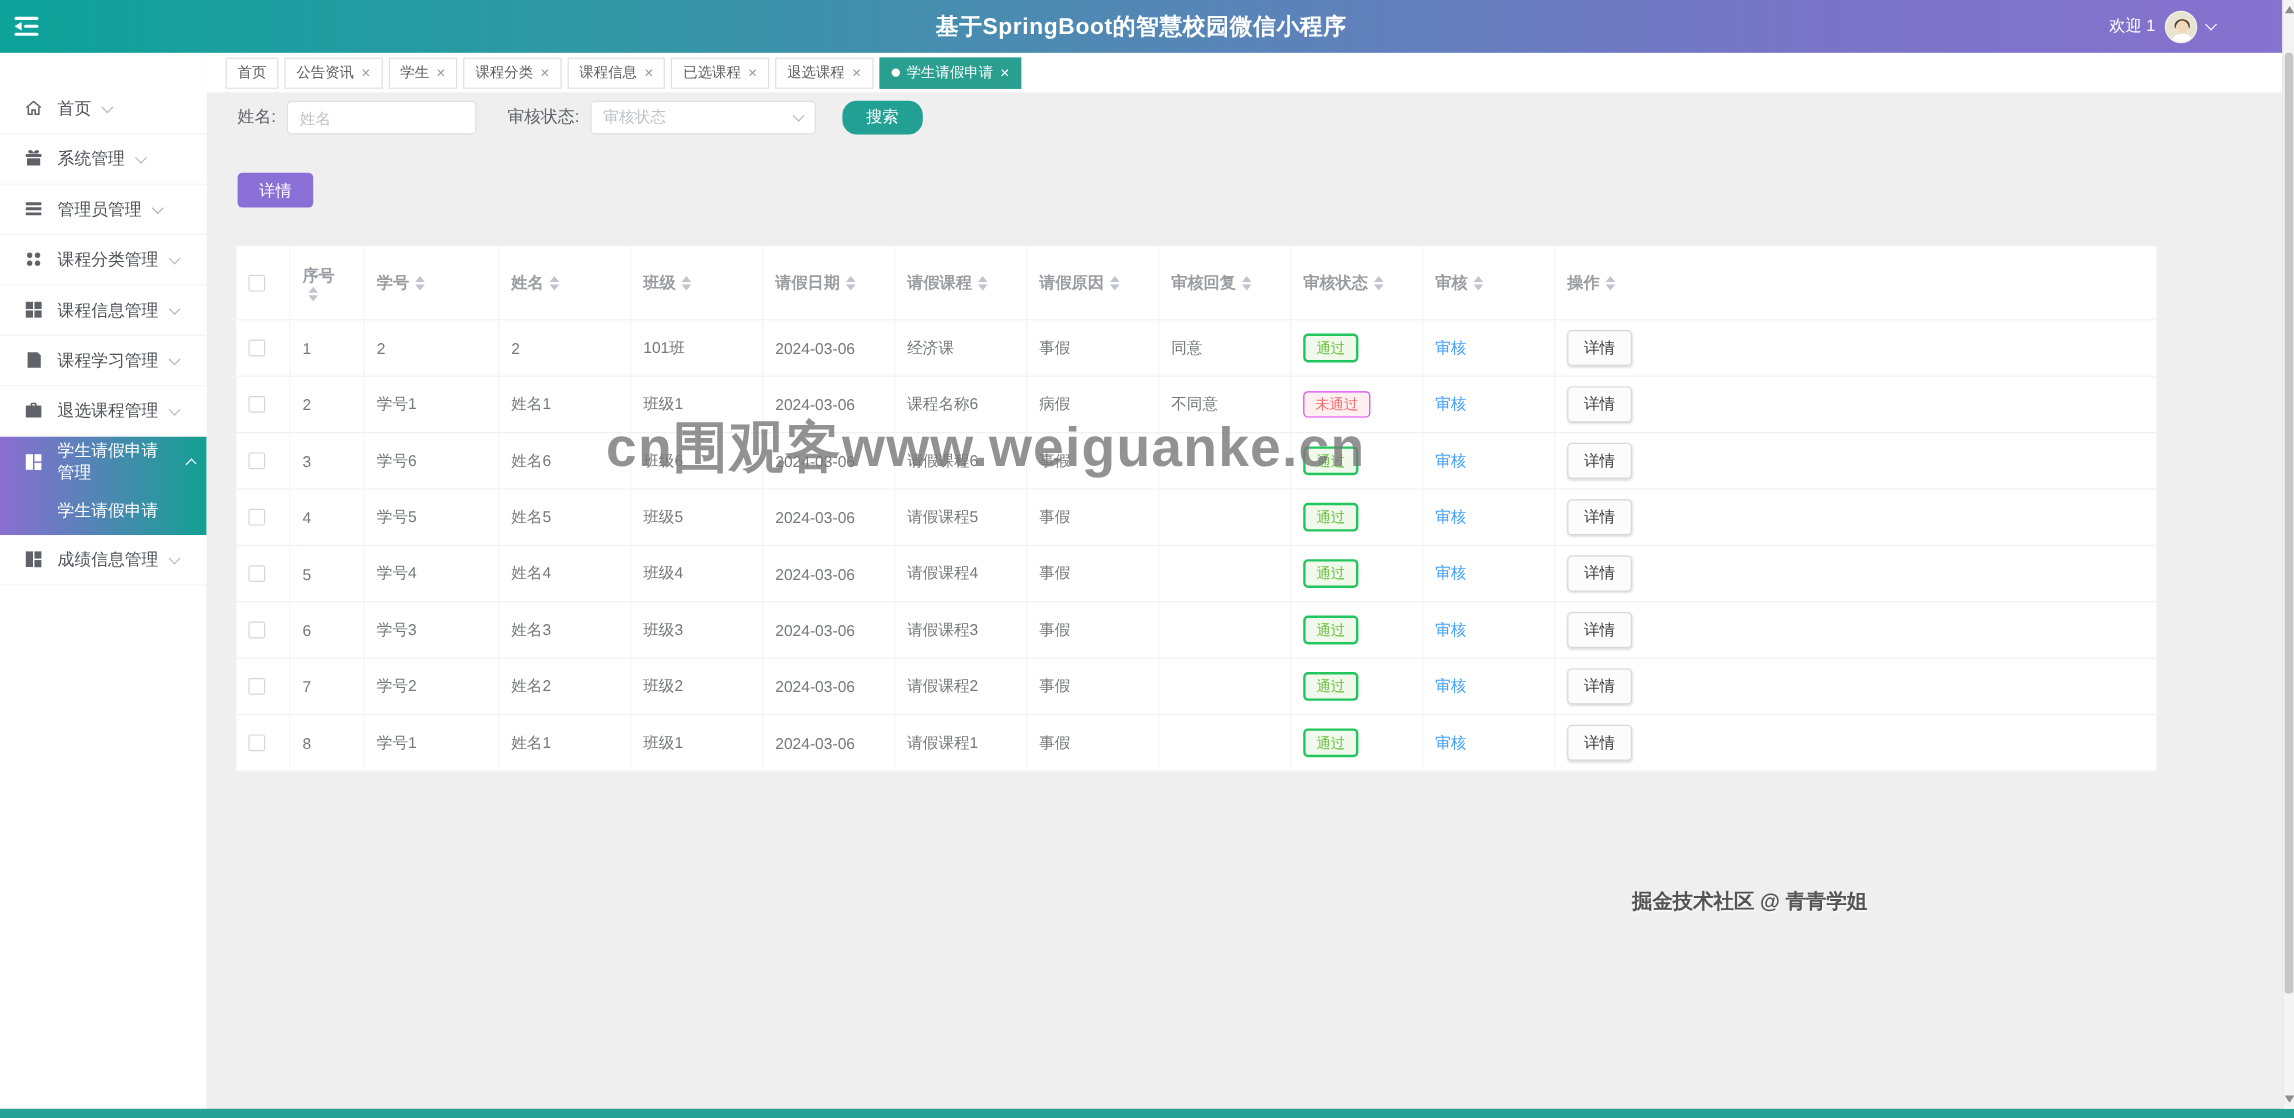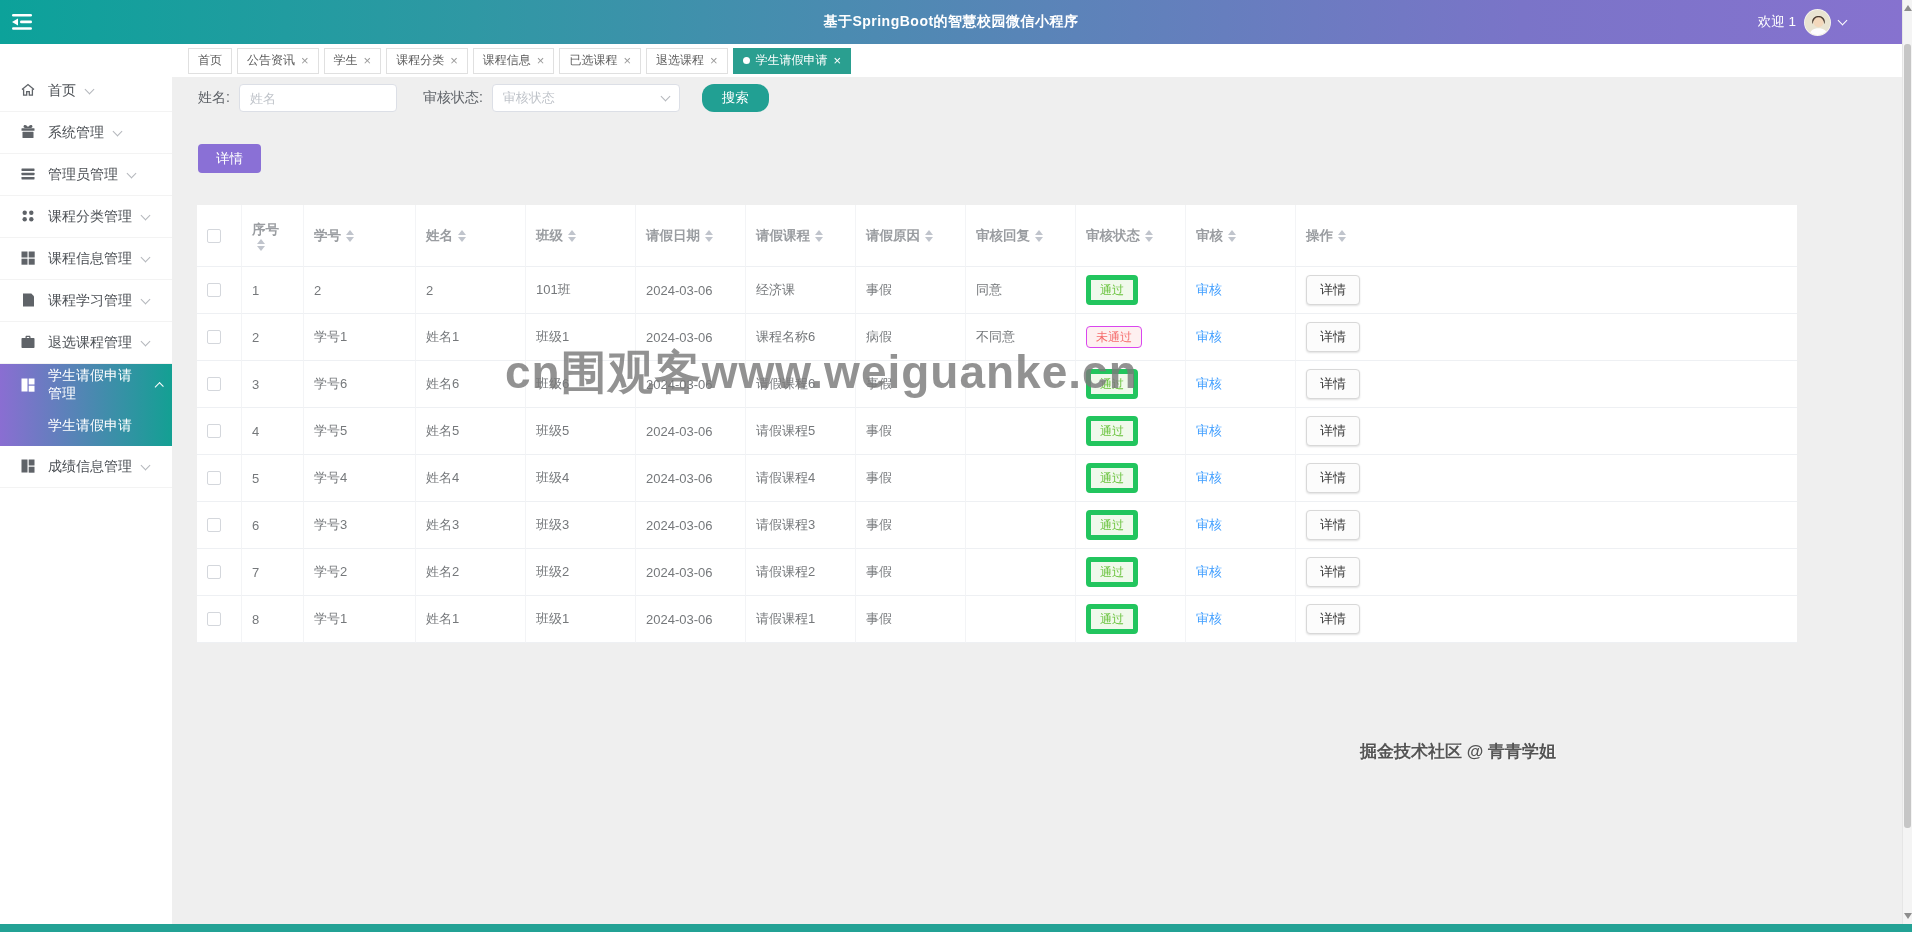--- a/index.html
+++ b/index.html
@@ -7,21 +7,21 @@
   body{
     position:relative;overflow:hidden;background:#efefef;
     font-family:"Liberation Sans","DejaVu Sans",sans-serif;
     -webkit-font-smoothing:antialiased;
   }
   
   .header{position:absolute;top:0;left:0;right:10px;height:44px;
     background:linear-gradient(90deg,#0ca29a 0%,#2f98a4 25%,#5a84b8 55%,#7a74c8 80%,#8672cf 100%);
     display:flex;align-items:center;z-index:5;}
   .hamb{position:absolute;left:12px;top:12px;width:24px;height:20px;cursor:pointer;display:flex;align-items:center;}
-  .header-title{position:absolute;left:0;right:0;text-align:center;color:#fff;font-size:14px;font-weight:700;letter-spacing:.5px;}
+  .header-title{position:absolute;left:0;right:0;text-align:center;color:#fff;font-size:19px;font-weight:700;letter-spacing:.5px;}
   .header-right{position:absolute;right:56px;display:flex;align-items:center;gap:8px;color:#fff;font-size:13.5px;}
   .avatar{width:27px;height:27px;border-radius:50%;overflow:hidden;background:#e9e4d2;border:1px solid rgba(255,255,255,.6);cursor:pointer;}
   .chev{width:7px;height:7px;border-right:1.6px solid #fff;border-bottom:1.6px solid #fff;transform:rotate(45deg);margin-top:-3px;}
   
   .tabbar{position:absolute;left:172px;top:44px;right:10px;height:33px;background:#fff;
     display:flex;align-items:center;padding-left:16px;gap:5px;z-index:4;}
   .tab{height:26px;display:inline-flex;align-items:center;padding:0 9px;background:#fff;
     border:1px solid #e0e0e0;font-size:12px;color:#5c5c5c;gap:6px;cursor:pointer;white-space:nowrap;}
   .tab.active{background:#2a9f90;border-color:#2a9f90;color:#fff;}
   .tab-dot{width:7px;height:7px;border-radius:50%;background:#fff;}
@@ -62,21 +62,21 @@
   .tcell{display:flex;align-items:center;padding:0 10px;border-bottom:1px solid #eef0f3;border-right:1px solid #f3f4f6;min-height:47px;}
   .trow .tcell:last-child{border-right:none;}
   .thead .tcell{min-height:62px;color:#9a9da1;font-weight:700;font-size:13.5px;}
   .tcell.wrap{flex-direction:column;align-items:flex-start;justify-content:center;gap:0;}
   .caret{display:inline-flex;flex-direction:column;margin-left:5px;gap:2px;}
   .caret i{display:block;width:0;height:0;border-left:4px solid transparent;border-right:4px solid transparent;}
   .caret .up{border-bottom:5px solid #c0c4cc;}
   .caret .down{border-top:5px solid #c0c4cc;}
   .cb{width:14px;height:14px;border:1px solid #d4d7dc;border-radius:2px;background:#fff;cursor:pointer;flex:0 0 auto;}
   .badge{padding:3px 9px;border-radius:4px;font-size:12px;line-height:1.2;}
-  .badge.pass{color:#67c23a;background:#f0f9eb;border:5px solid #22c55e;}
+  .badge.pass{color:#67c23a;background:#f0f9eb;border:2px solid #22c55e;}
   .badge.fail{color:#f56c6c;background:#fef0f0;border:1px solid #d946ef;}
   .link{color:#409eff;cursor:pointer;}
   .row-btn{padding:5px 13px;background:#fcfcfc;border:1px solid #d8d8d8;border-radius:4px;color:#3c3c3c;
     font-size:13px;cursor:pointer;box-shadow:0 1px 2px rgba(0,0,0,.12);font-family:inherit;}
   
   .wm-center{position:absolute;left:505px;top:342px;font-size:46px;font-weight:700;color:rgba(122,122,122,.82);
     letter-spacing:1px;z-index:6;pointer-events:none;white-space:nowrap;}
   .wm-br{position:absolute;left:1360px;top:740px;font-size:17px;font-weight:700;color:rgba(62,62,62,.88);
     z-index:6;pointer-events:none;white-space:nowrap;text-shadow:1px 1px 0 rgba(255,255,255,.55);}
   

